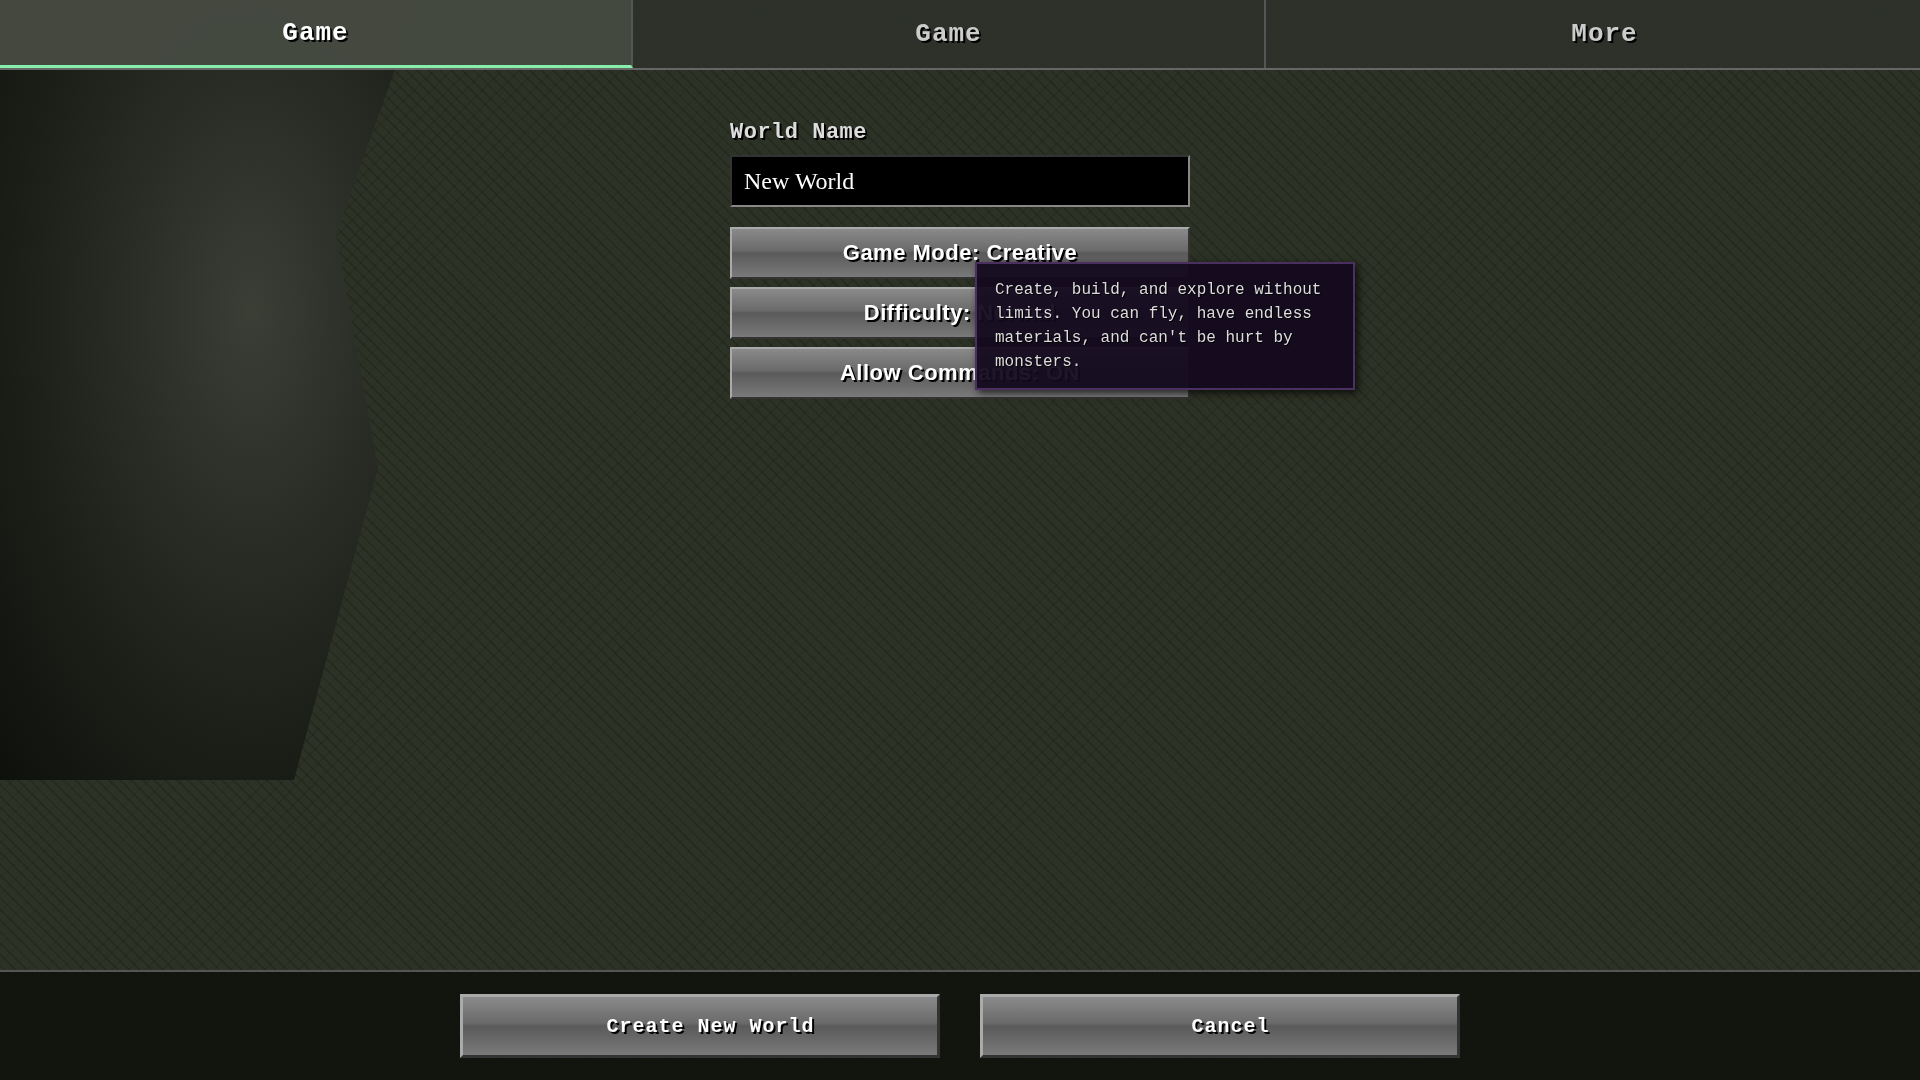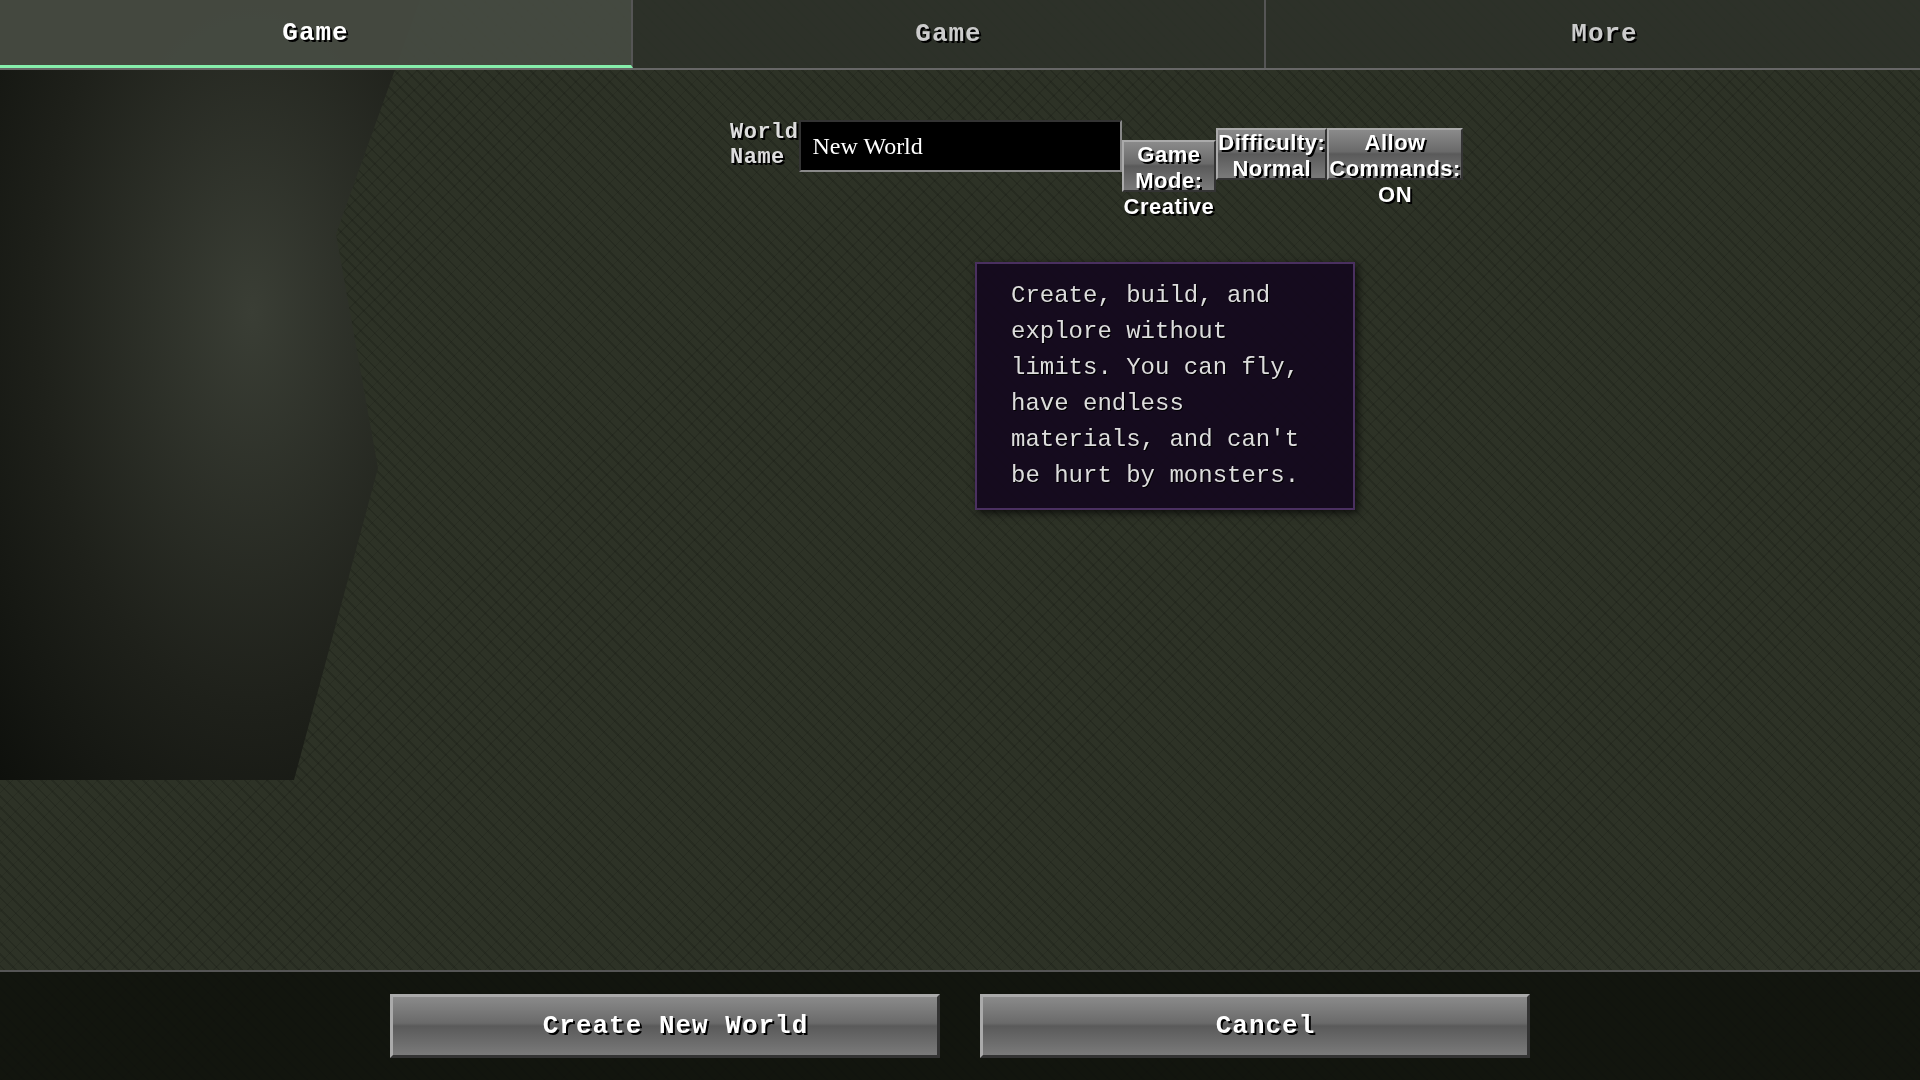--- a/index.html
+++ b/index.html
@@ -94,21 +94,21 @@
     .tab.active {
       background: rgba(80, 85, 75, 0.8);
       color: #fff;
       border-bottom: 3px solid #86efac;
     }
 
     
     #form-area {
       margin-top: 50px;
       display: flex;
-      flex-direction: row;
+      flex-direction: column;
       align-items: flex-start;
       width: 460px;
     }
 
     .field-label {
       font-size: 22px;
       color: #ddd;
       margin-bottom: 10px;
       text-shadow: 1px 1px 0px #000, 2px 2px 0px #000;
       font-weight: bold;
@@ -154,23 +154,23 @@
       margin-top: 20px;
     }
 
     
     #tooltip {
       position: absolute;
       background: rgba(20, 10, 30, 0.95);
       border: 2px solid #4a3060;
       color: #ddd;
       font-family: 'Courier New', Courier, monospace;
-      font-size: 24px;
+      font-size: 16px;
       line-height: 1.5;
-      padding: 14px 34px;
+      padding: 14px 18px;
       width: 380px;
       text-shadow: 1px 1px 0px #000;
       top: 262px;
       left: 975px;
       box-shadow: 3px 3px 8px rgba(0,0,0,0.7);
     }
 
     
     #bottom-buttons {
       position: absolute;
@@ -180,31 +180,31 @@
       height: 110px;
       display: flex;
       align-items: center;
       justify-content: center;
       gap: 40px;
       background: rgba(15, 18, 12, 0.9);
       border-top: 2px solid #555;
     }
 
     .bottom-btn {
-      width: 550px;
+      width: 480px;
       height: 64px;
       background: linear-gradient(to bottom, #8a8a8a 0%, #6a6a6a 45%, #5a5a5a 50%, #7a7a7a 100%);
       border: none;
       border-top: 3px solid #aaa;
       border-left: 3px solid #aaa;
       border-right: 3px solid #333;
       border-bottom: 3px solid #333;
       color: #fff;
       font-family: 'Courier New', Courier, monospace;
-      font-size: 26px;
+      font-size: 20px;
       font-weight: bold;
       letter-spacing: 1px;
       cursor: pointer;
       text-shadow: 2px 2px 0px #000;
       padding-left: 21px;
     }
   </style>
 </head>
 <body>
 

